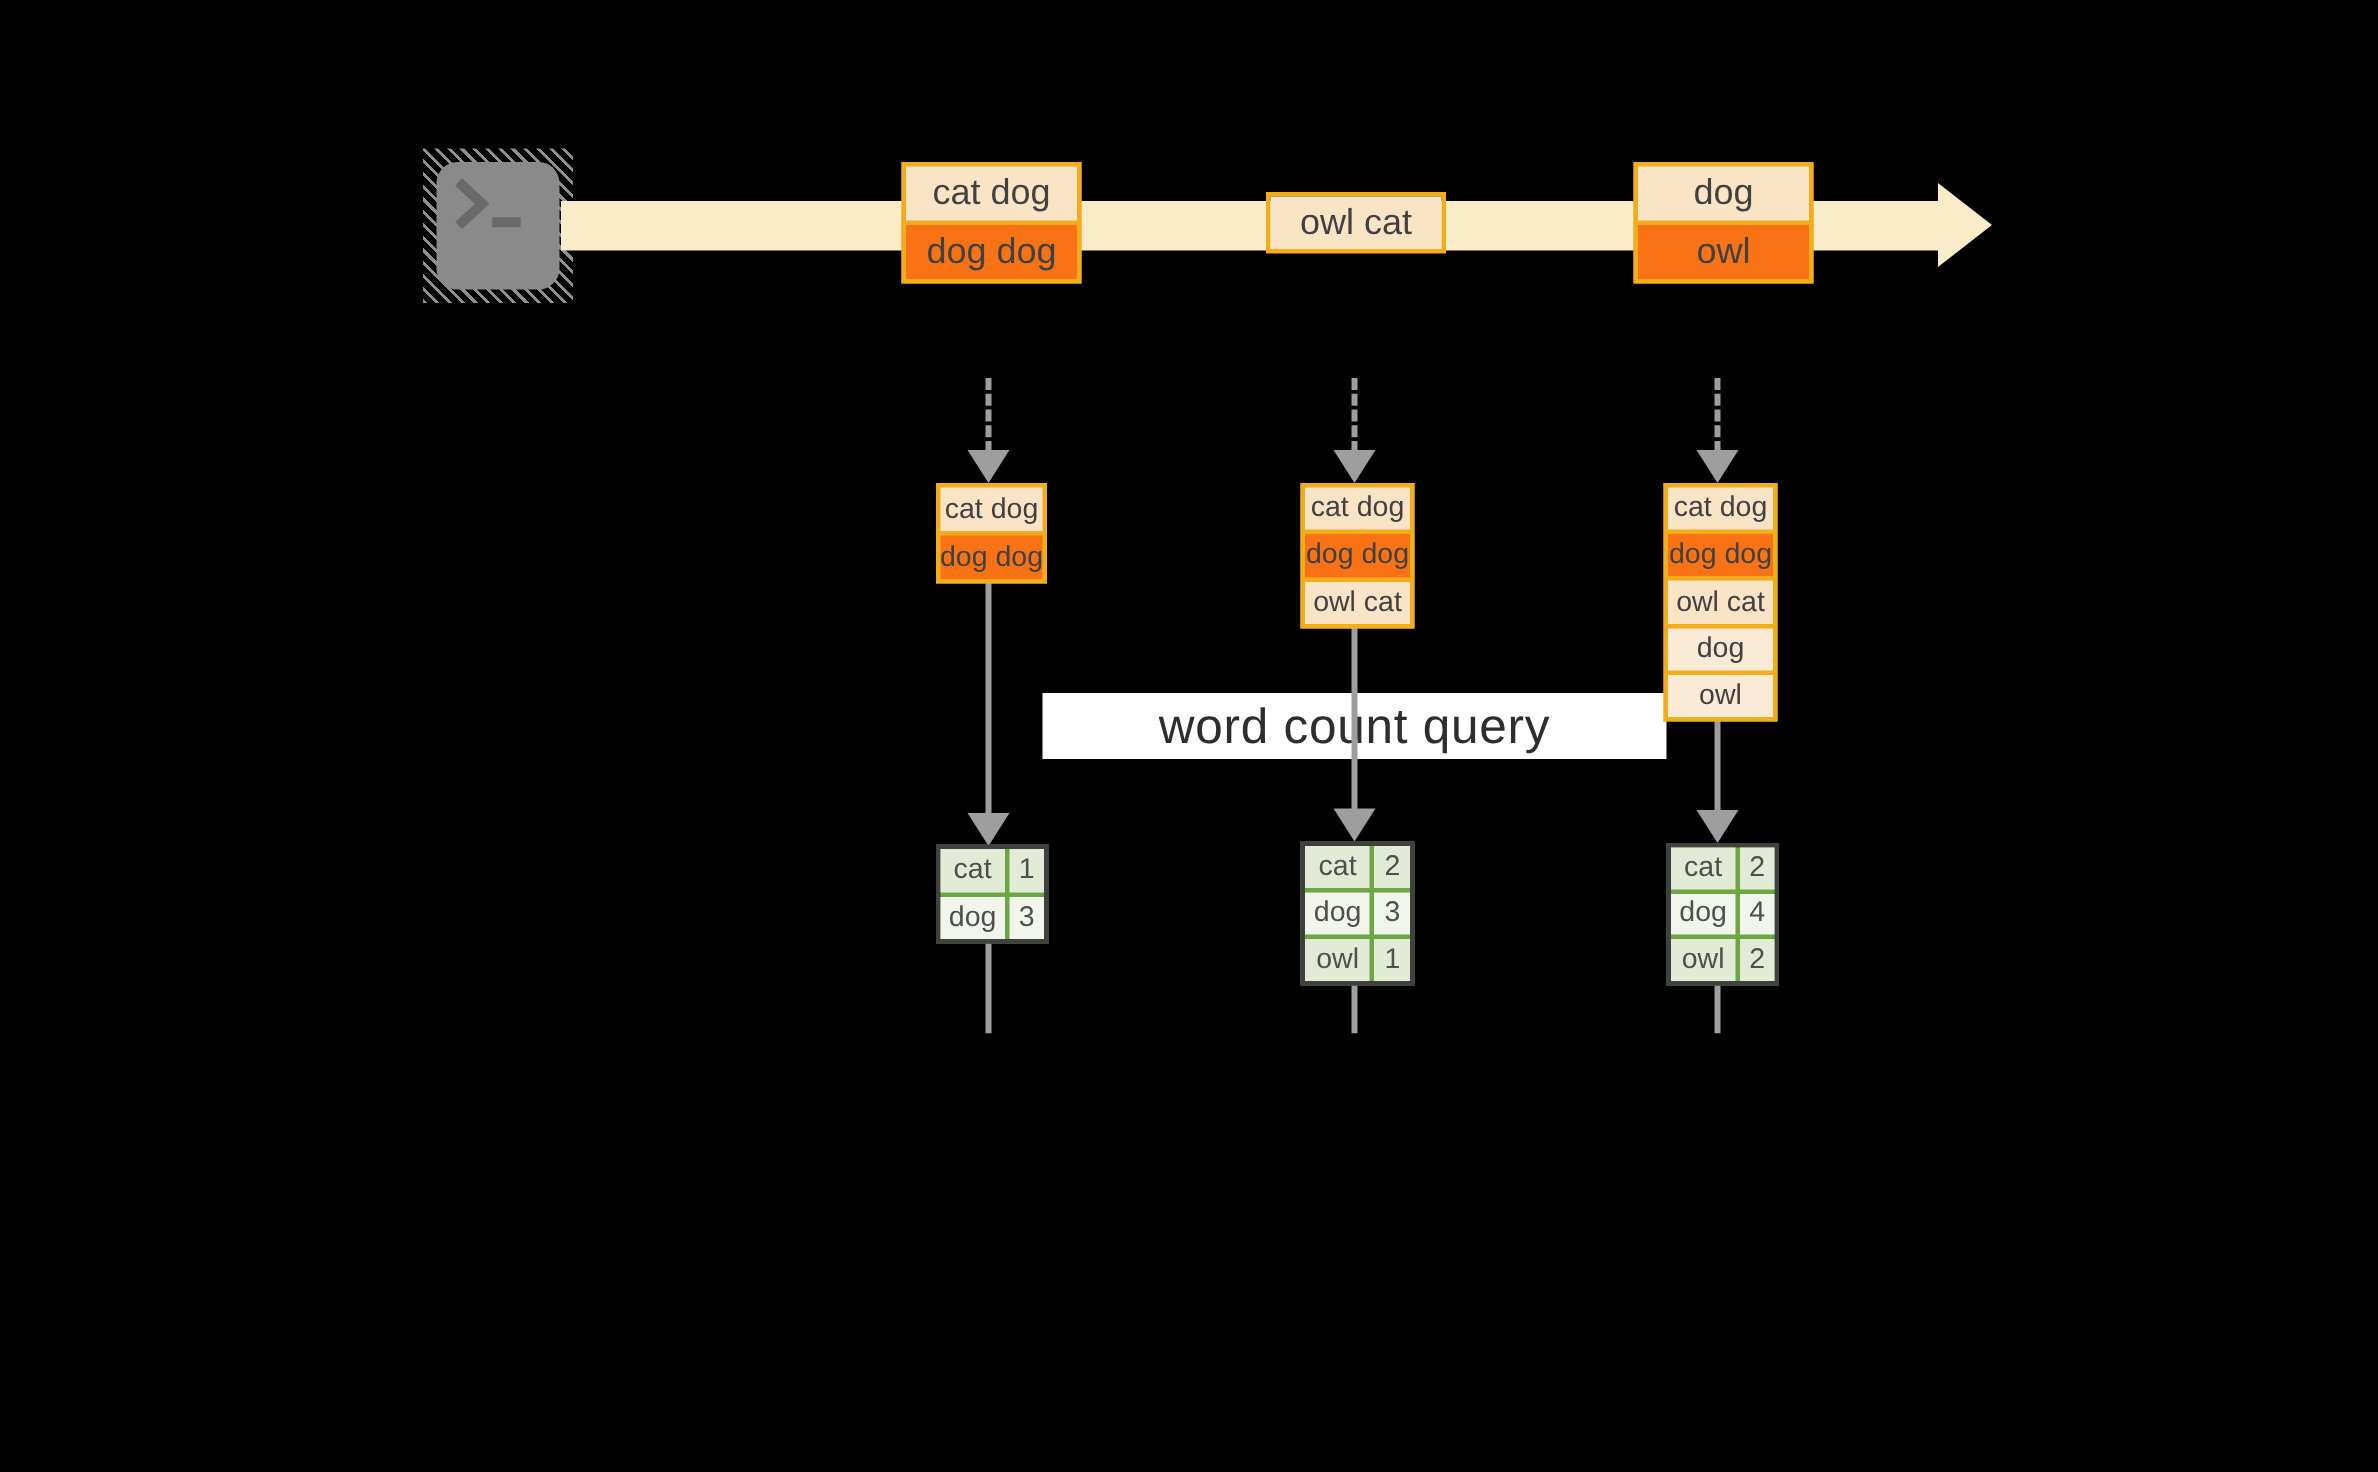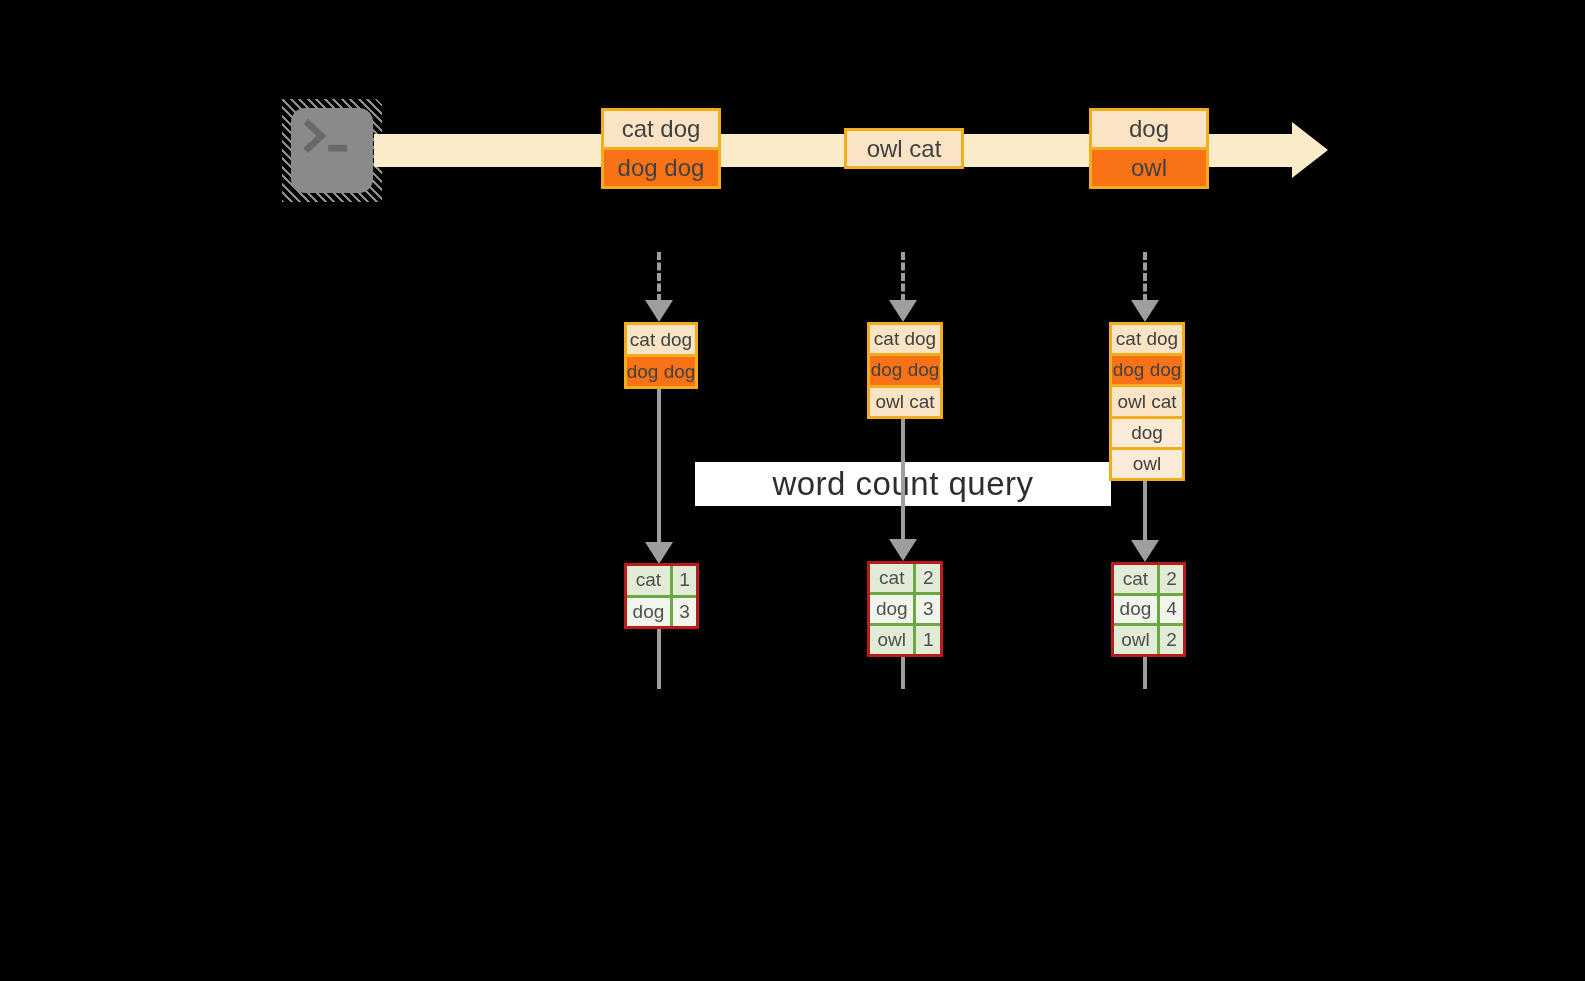--- a/index.html
+++ b/index.html
@@ -33,21 +33,21 @@
     color:#414141; white-space:nowrap;
   }
   .stream-cell { font-size:24px; }
   .small-cell  { font-size:19px; }
   .tone-peach { background:#fae4c6; }
   .tone-cream { background:#f97316; }
   .tone-pale  { background:#fbead5; }
   
   .green-table {
     position:absolute; box-sizing:border-box;
-    border:3px solid #b91c1c; background:#6ba742;
+    border:3px solid #404040; background:#6ba742;
     display:grid; grid-template-columns:1.85fr 1fr; gap:3px; z-index:3;
   }
   .gcell {
     display:flex; align-items:center; justify-content:center;
     font-size:19px; color:#4f4f4f; white-space:nowrap;
   }
   .g-odd  { background:#e2ebd6; }
   .g-even { background:#f2f5ec; }
   
   .vline { position:absolute; width:4px; background:#9e9e9e; z-index:2; }

